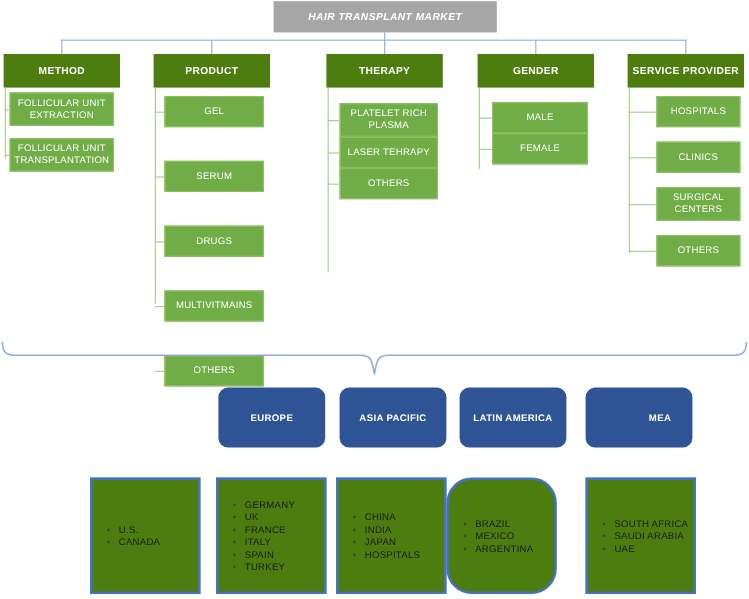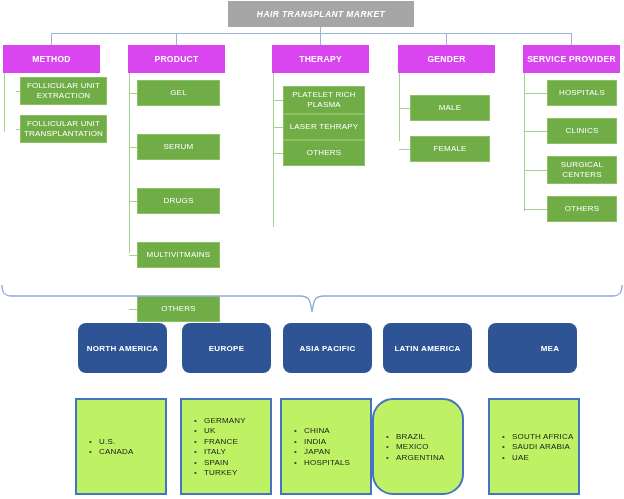--- a/index.html
+++ b/index.html
@@ -21,32 +21,32 @@
   .bl-s1{ left:51px;  top:33px; width:1px; height:12px; }
   .bl-s2{ left:176px; top:33px; width:1px; height:12px; }
   .bl-s3{ left:320px; top:33px; width:1px; height:12px; }
   .bl-s4{ left:446px; top:33px; width:1px; height:12px; }
   .bl-s5{ left:571px; top:33px; width:1px; height:12px; }
 
   
   .col{ position:absolute; top:45px; width:97px; }
   .c1{ left:3px; } .c2{ left:128px; } .c3{ left:272px; } .c4{ left:398px; } .c5{ left:523px; }
   .seg-header{
-    width:97px; height:28px; background:#d946ef; color:#fff;
+    width:97px; height:28px; background:#4d7c0f; color:#fff;
     font-size:8.5px; font-weight:bold; letter-spacing:.3px;
     display:flex; align-items:center; justify-content:center; 
   }
   .vline{ position:absolute; left:1px; top:28px; width:1px; background:#A9D18E; }
   .c1 .vline{ height:59px; } .c2 .vline{ height:180px; } .c3 .vline{ height:154px; }
   .c4 .vline{ height:68px; } .c5 .vline{ height:138px; }
   .children{ display:flex; flex-direction:column; }
-  .c1 .children{ margin-left:17px;  margin-top:4px;  gap:10px; width:87px; }
+  .c1 .children{ margin-left:5px;  margin-top:4px;  gap:10px; width:87px; }
   .c2 .children{ margin-left:9px;  margin-top:7px;  gap:28px; width:83px; }
   .c3 .children{ margin-left:11px; margin-top:13px; width:82px; }
-  .c4 .children{ margin-left:12px; margin-top:22px; gap:15px; width:80px; }
+  .c4 .children{ margin-left:12px; margin-top:12px; width:80px; }
   .c5 .children{ margin-left:24px; margin-top:7px;  gap:12px; width:70px; }
   .child{
     position:relative; background:#70AD47; border:1px solid #8FBF63; color:#fff;
     min-height:26px; padding:3px 2px; font-size:8px; line-height:1.25; letter-spacing:.2px;
     display:flex; align-items:center; justify-content:center; text-align:center;
   }
   .child::before{ content:""; position:absolute; top:50%; height:1px; background:#A9D18E; }
   .c1 .child::before{ left:-5px;  width:4px; }
   .c2 .child::before{ left:-9px;  width:8px; }
   .c3 .child::before{ left:-11px; width:10px; }
@@ -59,21 +59,21 @@
   
   .region{
     position:absolute; top:323px; width:89px; height:50px; background:#2F5496;
     border-radius:8px; color:#fff; font-size:8px; font-weight:600; letter-spacing:.3px;
     display:flex; align-items:center; justify-content:center; text-align:center;
   }
   .r1{ left:78px; } .r2{ left:182px; } .r3{ left:283px; } .r4{ left:383px; } .r5{ left:488px;padding-left:35px; }
 
   
   .clist{
-    position:absolute; top:398px; width:92px; height:97px; background:#bef264;
+    position:absolute; top:398px; width:92px; height:97px; background:#4d7c0f;
     border:2px solid #4472C4; display:flex; flex-direction:column; justify-content:center;
     padding:4px 4px 4px 12px;
   }
   .k1{ left:75px; } .k2{ left:180px; } .k3{ left:280px; } .k4{ left:372px;border-radius:21px; } .k5{ left:488px; }
   .clist ul{ list-style:none; }
   .clist li{
     position:relative; padding-left:10px; margin:1.5px 0;
     font-size:8px; letter-spacing:.2px; color:#1a1a1a;
   }
   .clist li::before{ content:"\2022"; position:absolute; left:0; top:0; color:#444; font-size:8px; }
@@ -141,21 +141,20 @@
       <div class="child">CLINICS</div>
       <div class="child">SURGICAL CENTERS</div>
       <div class="child">OTHERS</div>
     </div>
   </div>
 
   <svg class="brace" viewBox="0 0 624 40" xmlns="http://www.w3.org/2000/svg">
     <path d="M2,7 C2,14 4,18 12,18 L300,18 C308,18 310,20 312,34 C314,20 316,18 324,18 L612,18 C620,18 622,14 622,7" fill="none" stroke="#8FAADC" stroke-width="1.3"></path>
   </svg>
 
-  <div class="region r1">NORTH AMERICA</div>
   <div class="region r2">EUROPE</div>
   <div class="region r3">ASIA PACIFIC</div>
   <div class="region r4">LATIN AMERICA</div>
   <div class="region r5">MEA</div>
 
   <div class="clist k1">
     <ul>
       <li>U.S.</li>
       <li>CANADA</li>
     </ul>

